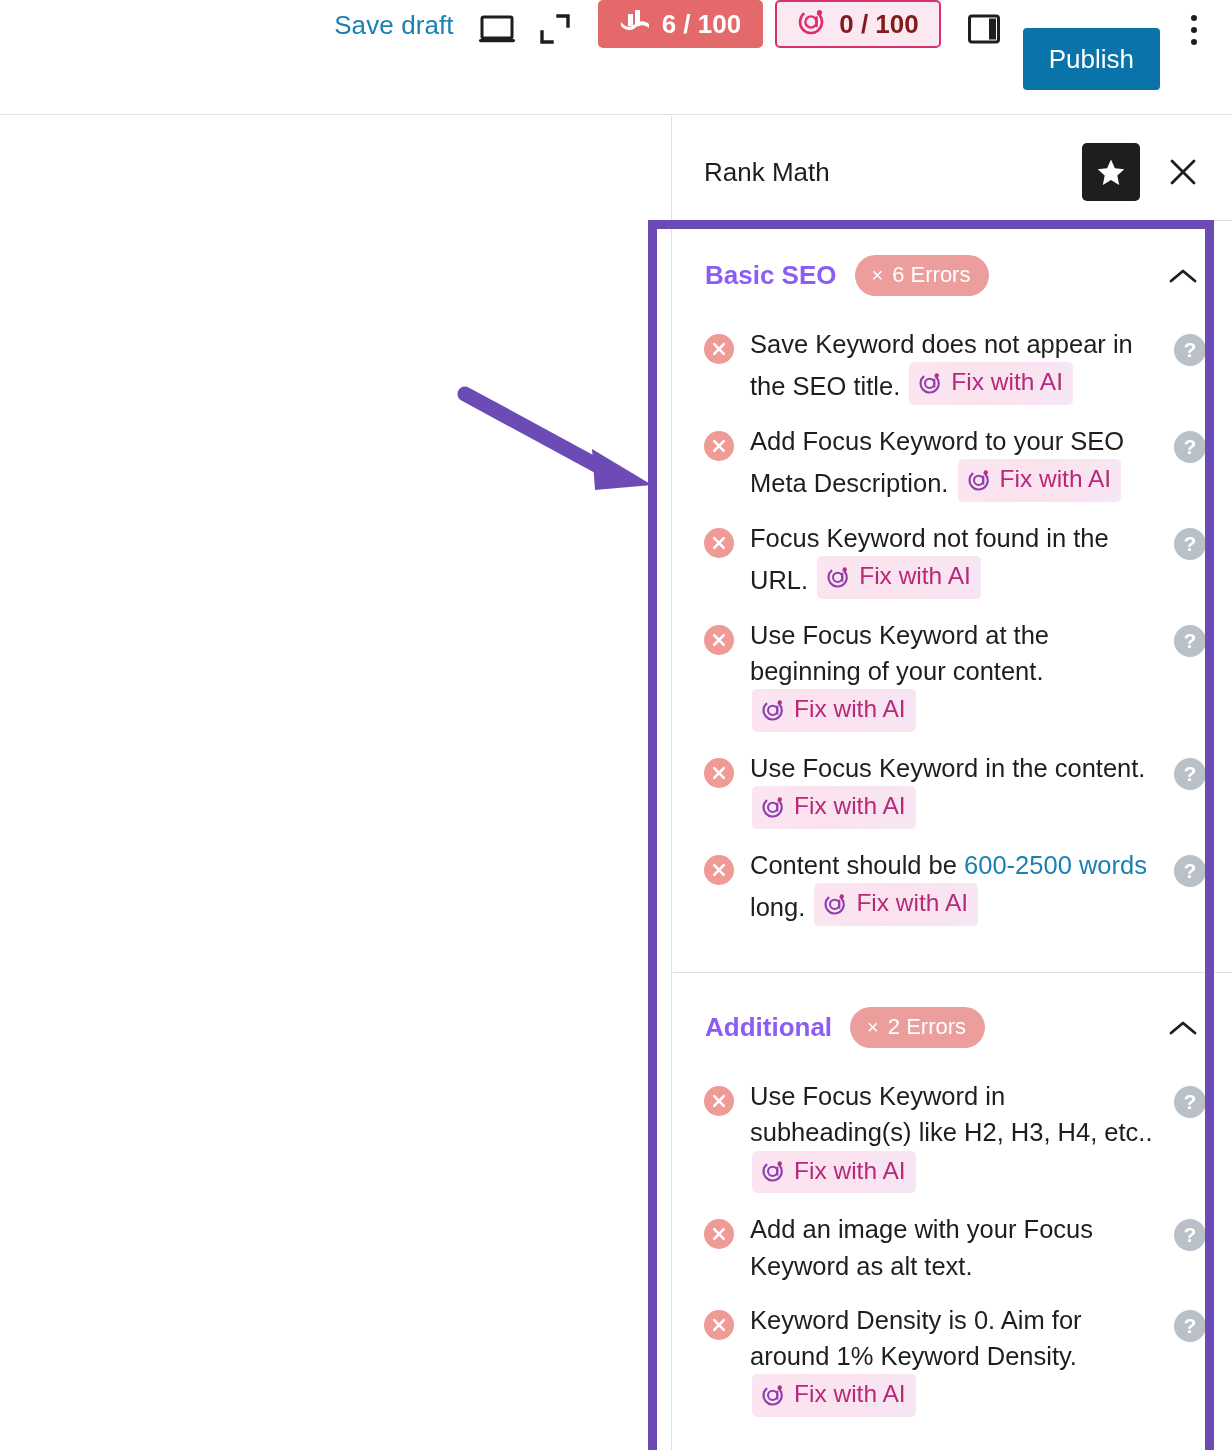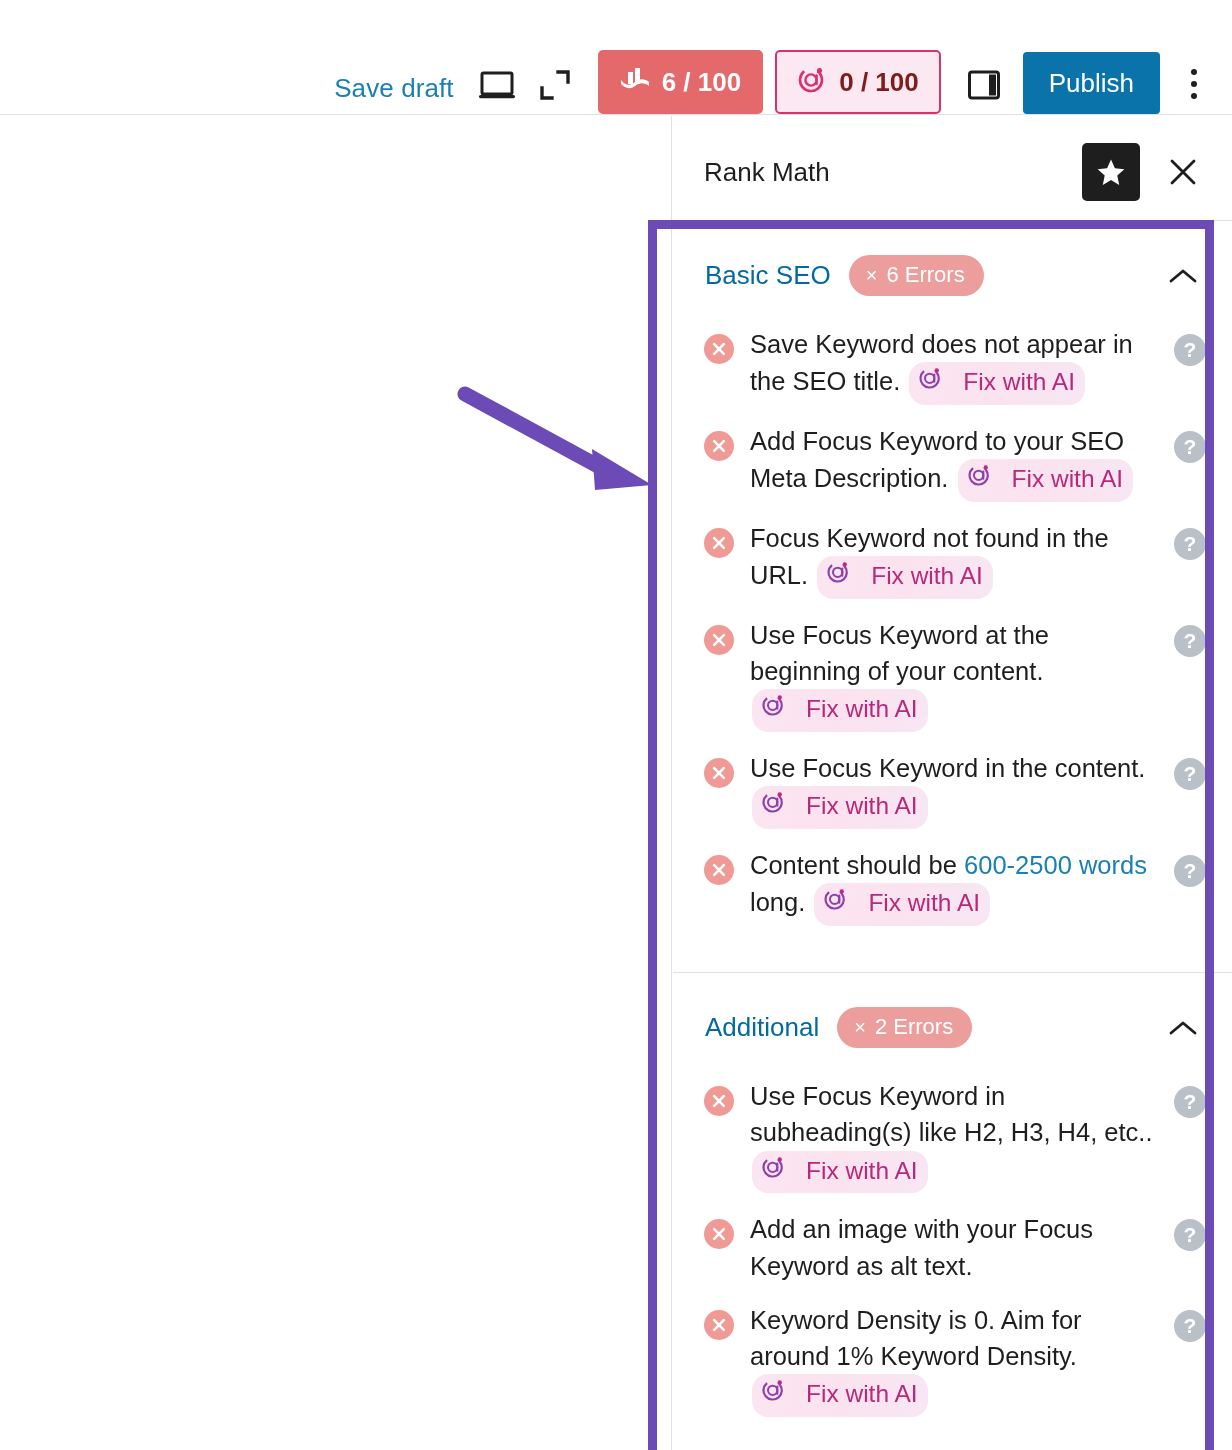--- a/index.html
+++ b/index.html
@@ -8,34 +8,34 @@
     background: #ffffff;
     font-family: "Liberation Sans", sans-serif;
     overflow: hidden;
   }
   #root { position: relative; width: 1232px; height: 1450px; background: #fff; }
 
   
   .toolbar {
     position: absolute; left: 0; top: 0; width: 1232px; height: 115px;
     background: #fff; border-bottom: 1px solid #e0e0e0;
-    display: flex; align-items: flex-end; justify-content: flex-end;
+    display: flex; align-items: flex-start; justify-content: flex-end;
     padding-right: 16px; gap: 0;
   }
   .save-draft {
     color: #1a7fb3; font-size: 26px; letter-spacing: .1px;
     padding: 10px 14px; cursor: pointer; white-space: nowrap;
   }
   .icon-btn {
     width: 58px; height: 58px; display: flex; align-items: center; justify-content: center;
     cursor: pointer; background: none; border: none;
   }
   .score-pill {
     display: flex; align-items: center; gap: 12px;
-    height: 64px; padding: 0 20px; border-radius: 5px;
+    height: 48px; padding: 0 20px; border-radius: 5px;
     font-size: 26px; font-weight: bold; white-space: nowrap;
     cursor: pointer;
   }
   .score-seo { background: #e4696a; border: 2px solid #e4696a; color: #ffffff; margin-left: 14px; }
   .score-ai  { background: #fce8f1; border: 2px solid #d9316f; color: #7f1d1d; margin-left: 12px; }
   .publish-btn {
     background: #0a73aa; color: #fff; font-size: 26px;
     padding: 0 26px; height: 62px; display: flex; align-items: center;
     border-radius: 4px; border: none; cursor: pointer; margin-left: 10px; margin-top: 28px;
   }
@@ -70,21 +70,21 @@
     margin-left: 16px; cursor: pointer;
   }
 
   .rm-body { position: relative; }
 
   
   .section { border-bottom: 1px solid #e0e0e0; }
   .section-head {
     display: flex; align-items: center; padding: 34px 32px 30px 32px; cursor: pointer;
   }
-  .section-title { font-size: 26px; font-weight: normal; color: #0369a1; }
+  .section-title { font-size: 26px; font-weight: bold; color: #8b5cf6; }
   .err-badge {
     display: inline-flex; align-items: center; gap: 9px;
     background: #e99; background: #eb9e9b; color: #fff;
     border-radius: 999px; padding: 7px 19px 8px 17px;
     font-size: 22px; margin-left: 18px; white-space: nowrap;
   }
   .err-badge .x { font-size: 20px; line-height: 1; }
   .chev { margin-left: auto; width: 34px; height: 34px; display: flex; align-items: center; justify-content: center; }
 
   
@@ -101,23 +101,23 @@
   .item-text {
     flex: 1 1 auto; font-size: 25.5px; line-height: 1.42; color: #1e1e1e;
   }
   .item-help {
     flex: 0 0 32px; width: 32px; height: 32px; border-radius: 50%;
     background: #b9c0c8; margin-top: 8px; margin-left: 12px;
     display: flex; align-items: center; justify-content: center;
     color: #fff; font-size: 21px; font-weight: bold; cursor: pointer;
   }
   .fixai {
-    display: inline-flex; gap: 20px; vertical-align: baseline;
+    display: inline-flex; align-items: center; gap: 8px; vertical-align: baseline;
     background: linear-gradient(100deg,#fbe5f1 0%, #fae3ee 50%, #f7e6f4 100%);
-    color: #b8297b; border-radius: 16px; padding: 3px 10px 5px 9px;
+    color: #b8297b; border-radius: 5px; padding: 3px 10px 5px 9px;
     font-size: 24.5px; white-space: nowrap; cursor: pointer;
     margin-left: 2px;
   }
   .link { color: #1a7fb3; cursor: pointer; }
 
   
   .highlight {
     position: absolute; left: 648px; top: 220px;
     width: 566px; height: 1240px;
     border: 9px solid #6c4bb6; border-bottom: none;

